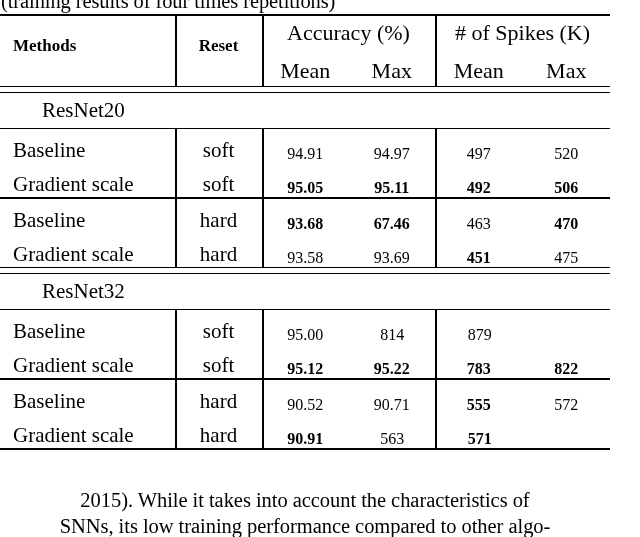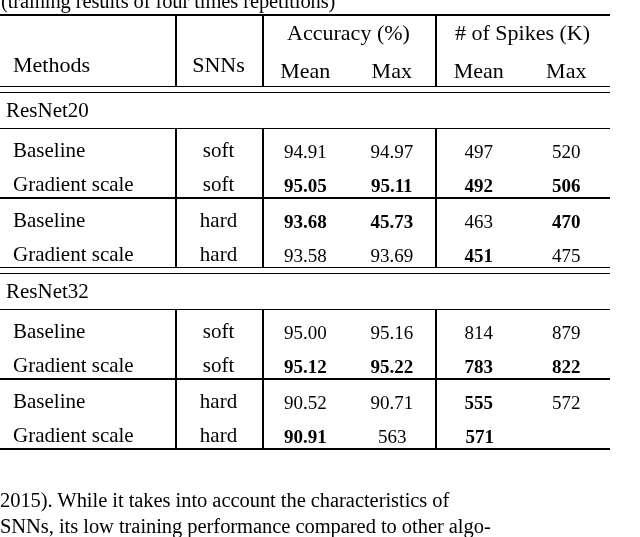--- a/index.html
+++ b/index.html
@@ -112,37 +112,38 @@
   .c-reset {
     width: 87px;
     box-sizing: border-box;
     font-size: 21px;
     text-align: center;
     white-space: nowrap;
   }
   .c-num {
     width: 86.5px;
     box-sizing: border-box;
-    font-size: 19px;
+    font-size: 16px;
     text-align: center;
     white-space: nowrap;
   }
   .c-num.sp { width: 87.5px; }
   .bold { font-weight: bold; }
 
   
   .hdr {
     position: relative;
     height: 70px;
   }
   .hdr .c-method,
   .hdr .c-reset {
     position: absolute;
-    top: 36px;
-    font-size: 22px;
+    top: 20px;
+    font-size: 17px;
+    font-weight: bold;
   }
   .hdr .c-method { left: 0; }
   .hdr .c-reset  { left: 175px; }
 
   .hdr .grp {
     position: absolute;
     top: 4px;
     text-align: center;
     font-size: 22px;
   }
@@ -165,33 +166,35 @@
   .hdr .grp.spk .subrow span { width: 87.5px; }
 
   
   .section-row {
     height: 35px;
     display: flex;
     align-items: center;
     padding-left: 6px;
     font-size: 21px;
     box-sizing: border-box;
+    margin-left: 36px;
   }
 
   
   .para {
     position: absolute;
     left: 0;
     width: 610px;
     font-size: 20.5px;
     line-height: 26px;
   }
   .para .line {
     white-space: nowrap;
     letter-spacing: -0.05px;
+    text-align: center;
   }
   .para .line.l2 {
     
   }
   .para-clip {
     position: absolute;
     left: 0;
     width: 610px;
     overflow: hidden;
   }
@@ -217,21 +220,21 @@
     <div class="tbl">
 
       <div class="rule thin"></div>
 
       <div class="hdr">
         <div class="vsep v1"></div>
         <div class="vsep v2"></div>
         <div class="vsep v3"></div>
 
         <div class="c-method">Methods</div>
-        <div class="c-reset">SNNs</div>
+        <div class="c-reset">Reset</div>
 
         <div class="grp acc">
           <span class="grp-title">Accuracy (%)</span>
           <span class="subrow">
             <span>Mean</span><span>Max</span>
           </span>
         </div>
 
         <div class="grp spk">
           <span class="grp-title"># of Spikes (K)</span>
@@ -269,21 +272,21 @@
           </div>
           <div class="rule thin"></div>
           <div class="rowgroup">
             <div class="vsep v1"></div>
             <div class="vsep v2"></div>
             <div class="vsep v3"></div>
             <div class="row">
               <div class="c-method">Baseline</div>
               <div class="c-reset">hard</div>
               <div class="c-num bold">93.68</div>
-              <div class="c-num bold">45.73</div>
+              <div class="c-num bold">67.46</div>
               <div class="c-num sp">463</div>
               <div class="c-num sp bold">470</div>
             </div>
             <div class="row">
               <div class="c-method">Gradient scale</div>
               <div class="c-reset">hard</div>
               <div class="c-num">93.58</div>
               <div class="c-num">93.69</div>
               <div class="c-num sp bold">451</div>
               <div class="c-num sp">475</div>
@@ -293,21 +296,20 @@
           <div class="section-row">ResNet32</div>
           <div class="rule thin"></div>
           <div class="rowgroup">
             <div class="vsep v1"></div>
             <div class="vsep v2"></div>
             <div class="vsep v3"></div>
             <div class="row">
               <div class="c-method">Baseline</div>
               <div class="c-reset">soft</div>
               <div class="c-num">95.00</div>
-              <div class="c-num">95.16</div>
               <div class="c-num sp">814</div>
               <div class="c-num sp">879</div>
             </div>
             <div class="row">
               <div class="c-method">Gradient scale</div>
               <div class="c-reset">soft</div>
               <div class="c-num bold">95.12</div>
               <div class="c-num bold">95.22</div>
               <div class="c-num sp bold">783</div>
               <div class="c-num sp bold">822</div>

